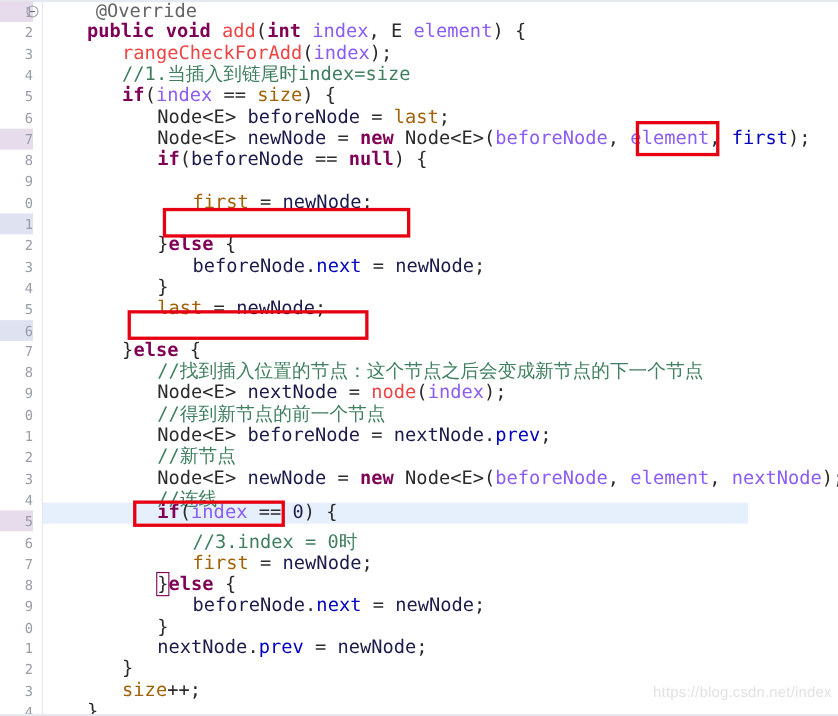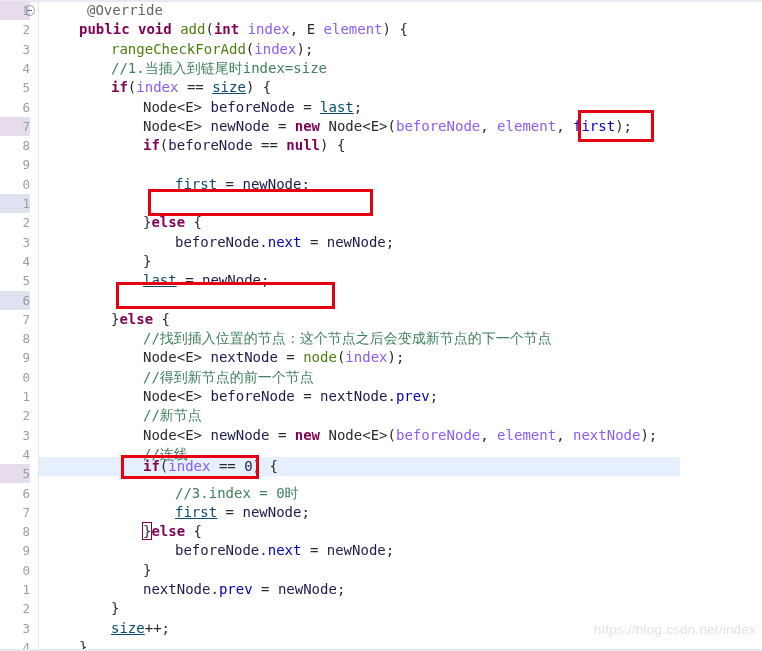--- a/index.html
+++ b/index.html
@@ -95,39 +95,39 @@
     width: 723px;
     height: 647px;
     overflow: hidden;
   }
   .line {
     position: absolute;
     left: 0;
     height: 19.3px;
     line-height: 19.3px;
     white-space: pre;
-    font-size: 14px;
+    font-size: 17px;
     font-family: "DejaVu Sans Mono", "Liberation Mono", monospace;
     color: #2b2b2b;
     text-align: center;
   }
   .caret-row {
     position: absolute;
     left: 0;
     width: 641px;
     height: 19.3px;
     background: #e6effc;
   }
 
   
   .kw   { color: #7f0055; font-weight: bold; }
   .cmt  { color: #3f7f5f; }
-  .fld  { color: #0c4a6e; text-decoration: underline; }
+  .fld  { color: #a16207; }
   .fld2 { color: #0000c0; }
-  .mth  { color: #4d7c0f; }
+  .mth  { color: #ef4444; }
   .par  { color: #8b5cf6; }
   .typ  { color: #2b2b2b; }
   .pln  { color: #1b1b4b; }
   .ann  { color: #646464; }
 
   
   .bracematch {
     outline: 1px solid #7f0055;
     background: #ffffff;
   }

